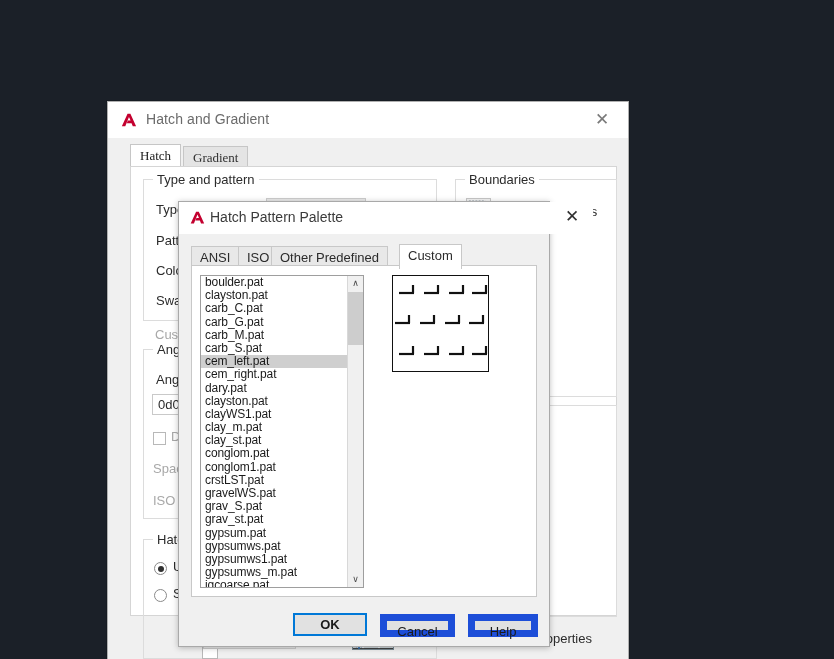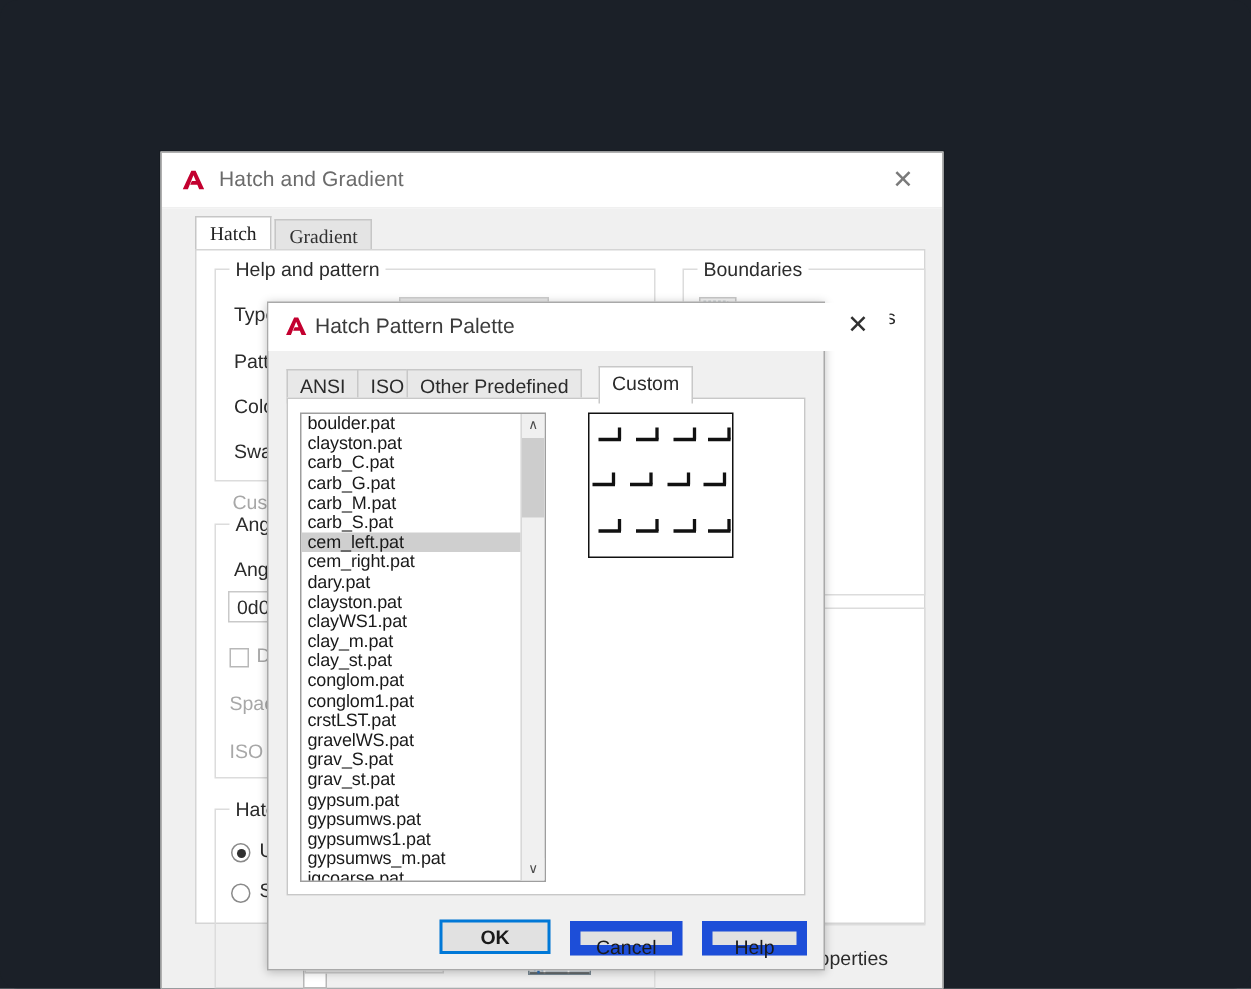--- a/index.html
+++ b/index.html
@@ -9,21 +9,20 @@
     width: 834px;
     height: 659px;
     overflow: hidden;
     font-family: "Liberation Sans", sans-serif;
   }
   #root {
     position: relative;
     width: 834px;
     height: 659px;
     background: #1b2028;
-    border-radius: 12px;
   }
 
   
   .hg-dialog {
     position: absolute;
     left: 107px;
     top: 101px;
     width: 520px;
     height: 558px;
     background: #f0f0f0;
@@ -387,21 +386,21 @@
     </div>
 
     <div class="hg-tabs">
       <div class="hg-tab active hg-tab-hatch">Hatch</div>
       <div class="hg-tab hg-tab-gradient">Gradient</div>
     </div>
 
     <div class="hg-body">
 
       <div class="grp" style="left:12px; top:12px; width:292px; height:140px;">
-        <div class="grp-label">Help and pattern</div>
+        <div class="grp-label">Type and pattern</div>
         <div class="fld-label" style="left:12px; top:22px;">Type:</div>
         <div class="combo" style="left:122px; top:18px; width:100px;">
           <span class="cval">Predefined</span>
           <span class="carrow">˅</span>
         </div>
         <div class="fld-label" style="left:12px; top:53px;">Pattern</div>
         <div class="fld-label" style="left:12px; top:83px;">Color:</div>
         <div class="fld-label" style="left:12px; top:113px;">Swatch</div>
       </div>
 

